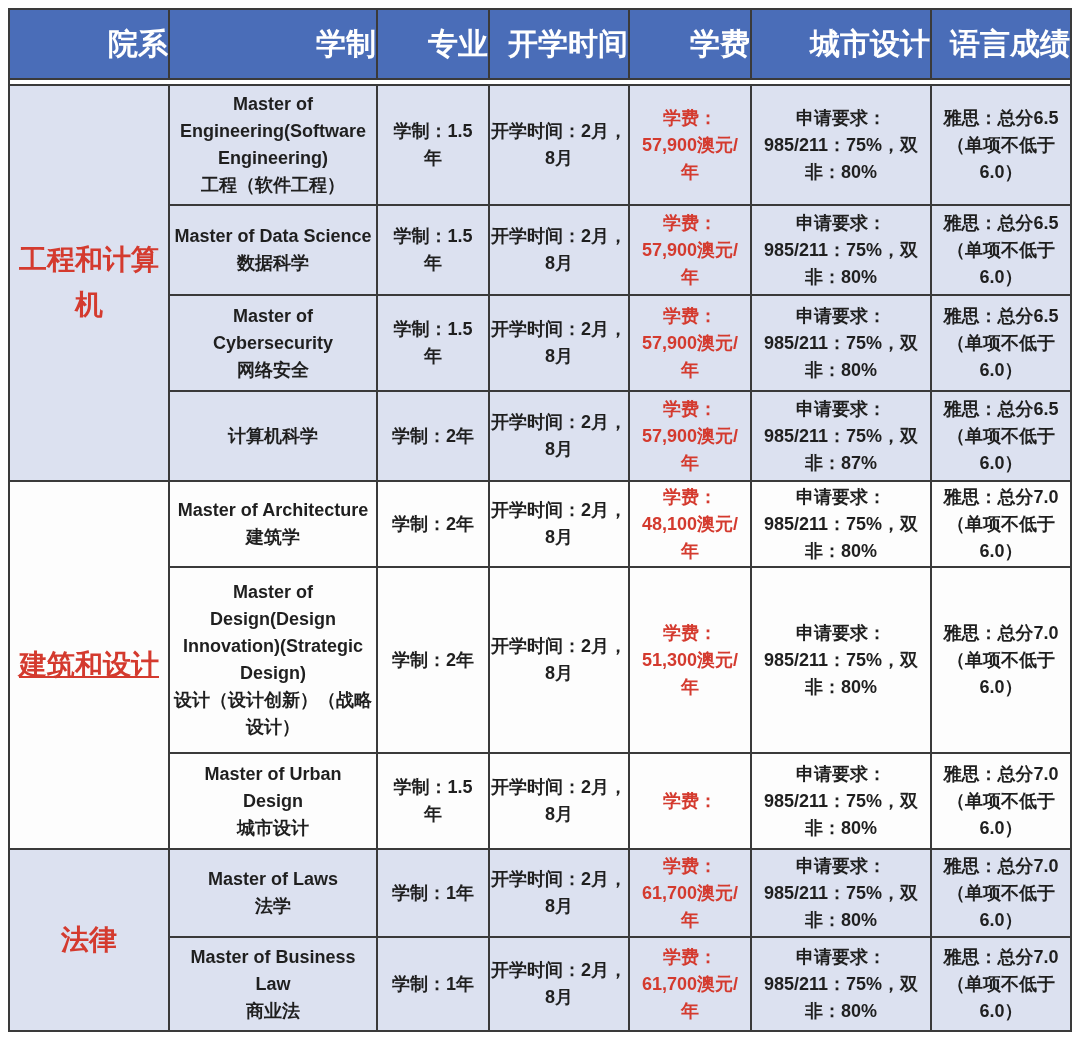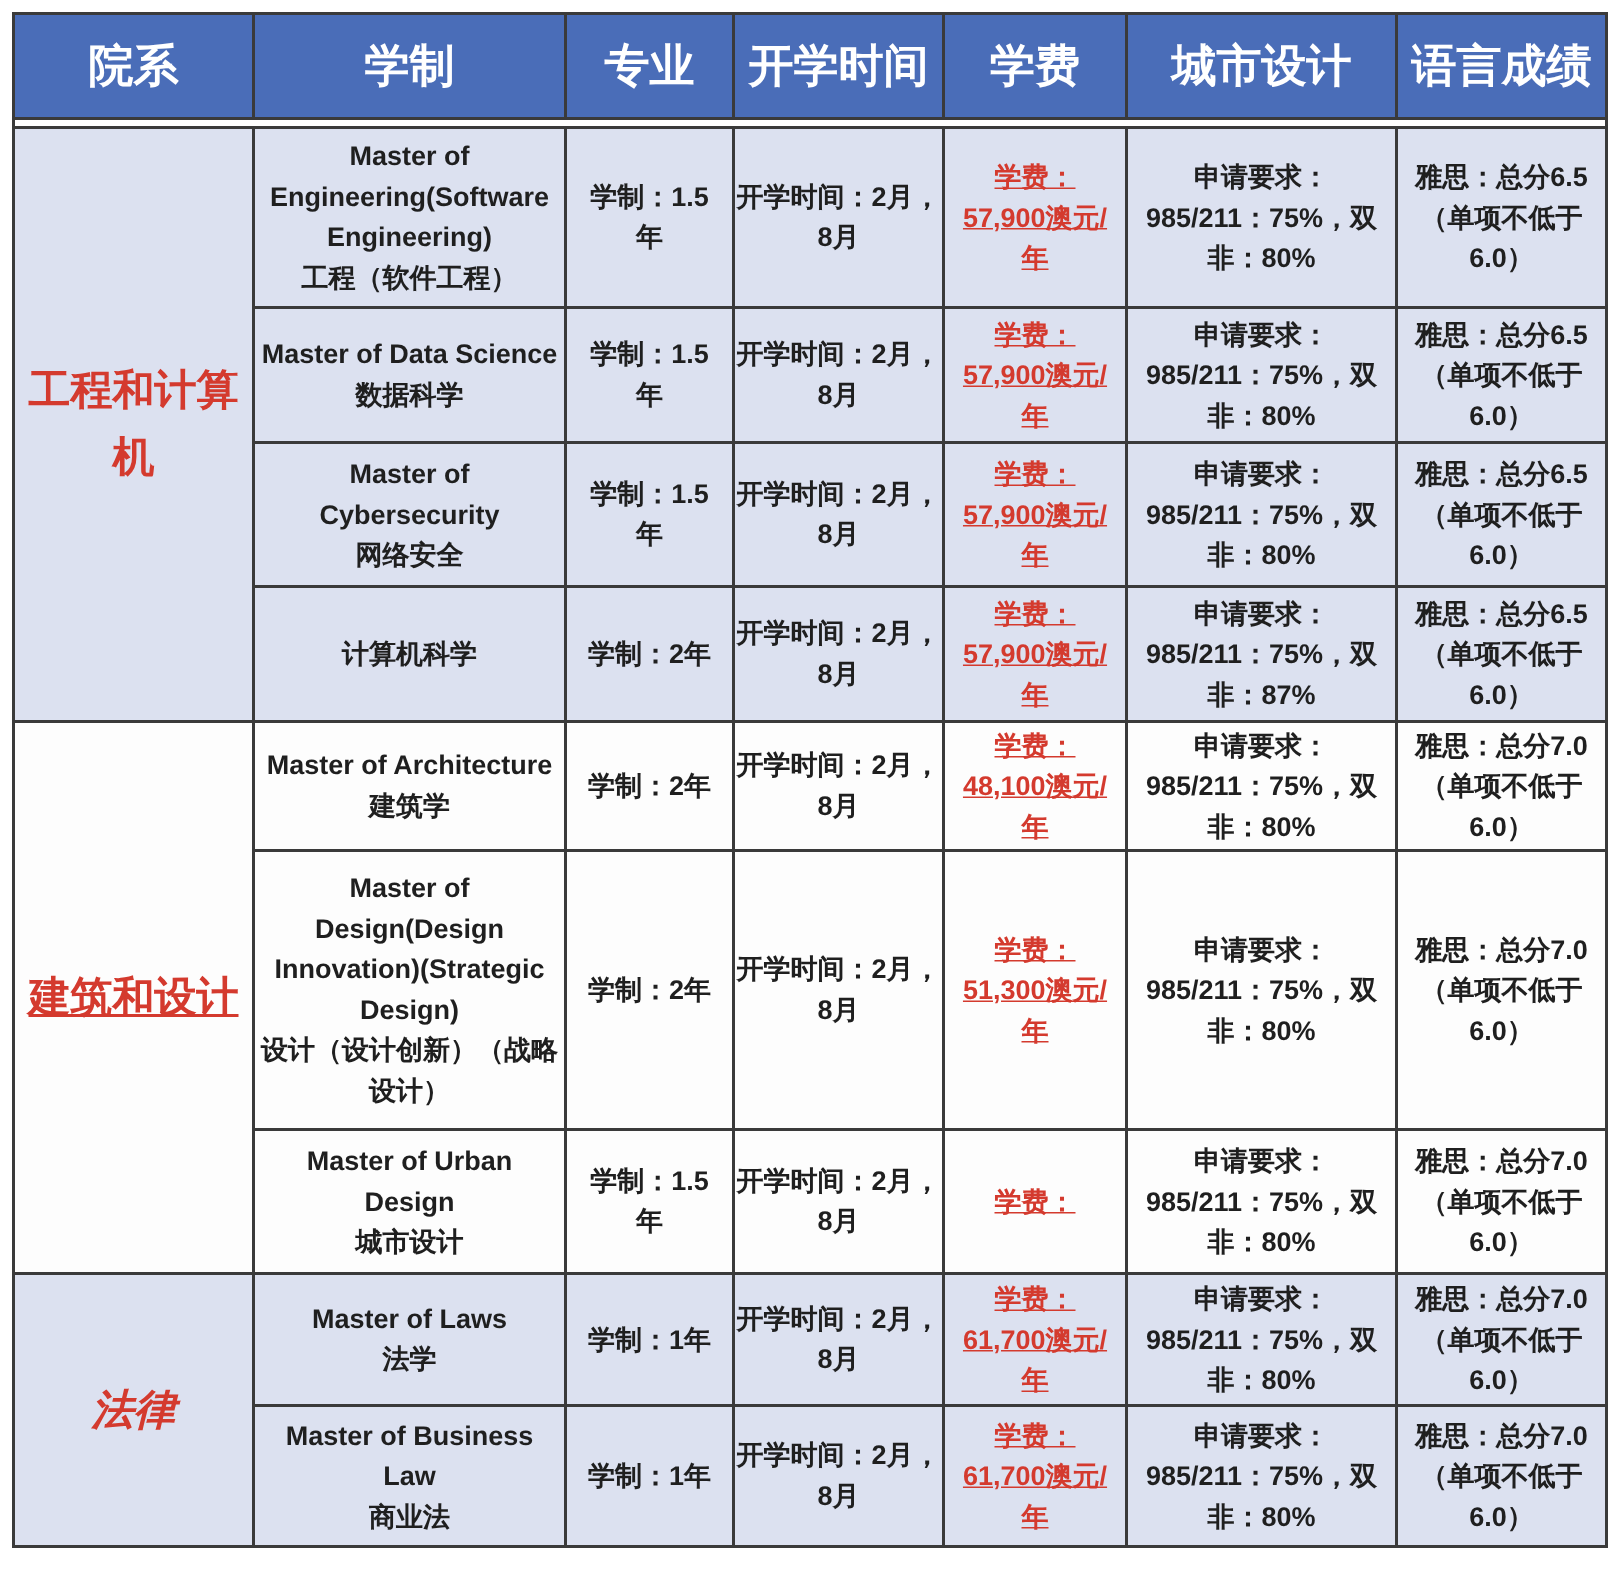--- a/index.html
+++ b/index.html
@@ -25,21 +25,21 @@
     grid-template-rows:68px 4px 118px 88px 94px 88px 84px 184px 94px 86px 92px;
     gap:2px;
     background:var(--border);
     border:2px solid var(--border);
     margin:8px;
   }
   .hd{
     background:var(--header_bg);
     color:#ffffff;
     font-size:30px;
-    display:flex;align-items:center;justify-content:center;
+    display:flex;align-items:center;justify-content:flex-end;
     text-align:center;
   }
   .hd span{white-space:nowrap;}
   .gapline{grid-column:1/-1;background:#ffffff;}
   .c{
     display:flex;flex-direction:column;align-items:center;justify-content:center;
     text-align:center;
     color:var(--text);
     font-size:18px;
     line-height:1.5;
@@ -49,24 +49,24 @@
   .bg-l{background:var(--row_light);}
   .bg-w{background:var(--row_white);}
   .dept{
     grid-column:1;
     color:var(--red);
     font-size:28px;
     line-height:1.6;
   }
   .d4{grid-row:span 4;}
   .d3{grid-row:span 3;text-decoration:underline;}
-  .d2{grid-row:span 2;font-style:italic;}
+  .d2{grid-row:span 2;}
   .ln{display:block;white-space:nowrap;}
   .wrap{display:block;max-width:100%;}
-  .red{color:var(--red);text-decoration:underline;}
+  .red{color:var(--red);}
 </style>
 </head>
 <body>
 
 <div class="tbl">
 
   <div class="hd">
       <span>院系</span>
     </div>
   <div class="hd">

